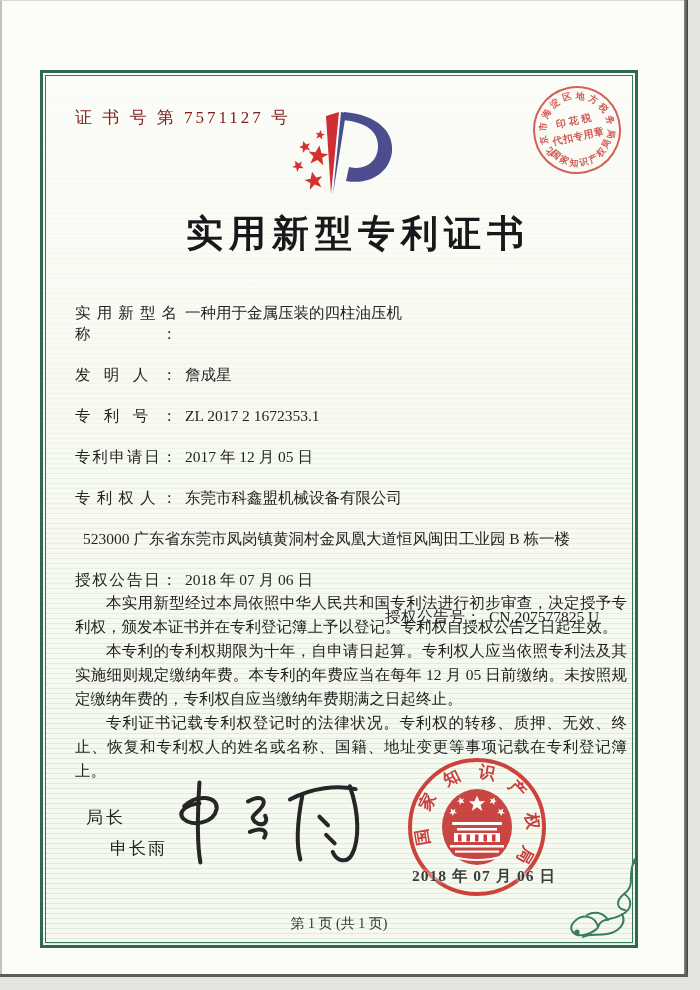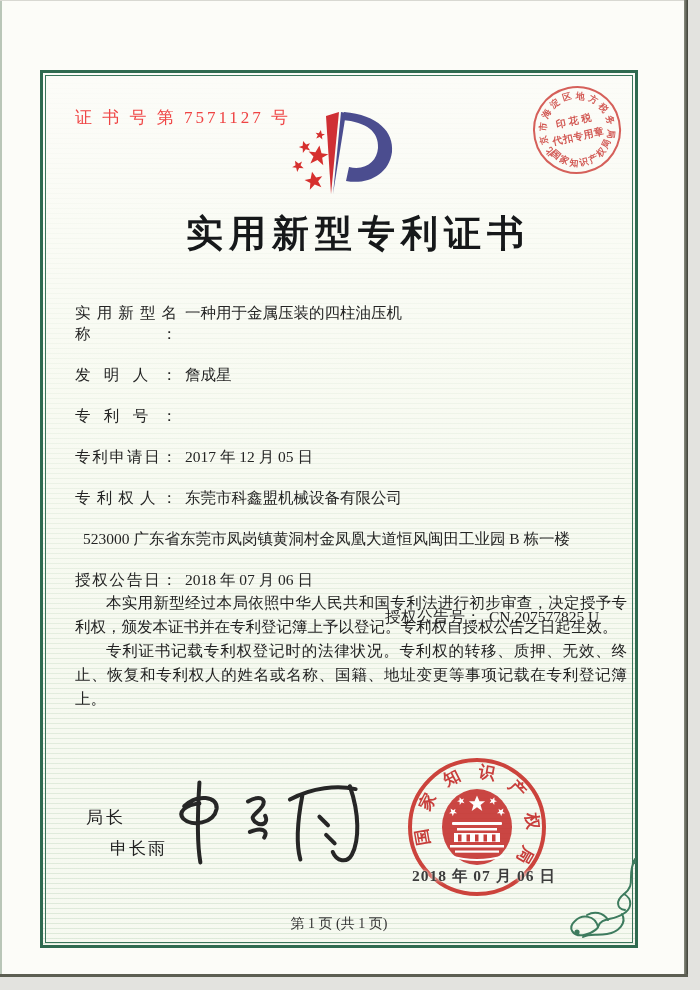--- a/index.html
+++ b/index.html
@@ -17,21 +17,21 @@
   
   .frame{position:absolute;left:40px;top:70px;width:598px;height:878px;box-sizing:border-box;
          border:3px solid #2f6a50;
          background:
            linear-gradient(180deg, rgba(252,252,248,.95) 0%, rgba(247,250,240,.72) 35%,
                            rgba(236,244,226,.38) 68%, rgba(226,239,214,.22) 100%),
            repeating-linear-gradient(180deg, rgba(118,166,124,.24) 0px, rgba(118,166,124,.24) 1px,
                            transparent 1px, transparent 5px);}
   .frame::before{content:"";position:absolute;inset:2px;border:1px solid #3a755b;pointer-events:none;}
 
-  .certno{position:absolute;left:75px;top:106px;font-size:17px;letter-spacing:3px;color:#ef4444;}
+  .certno{position:absolute;left:75px;top:106px;font-size:17px;letter-spacing:3px;color:#7f1d1d;}
   .logo{position:absolute;left:280px;top:102px;width:140px;height:110px;}
   .title{position:absolute;left:0;top:209px;width:700px;text-align:center;font-size:37px;
          font-weight:bold;letter-spacing:6px;color:#16181a;padding-left:8px;}
 
   .fields{position:absolute;left:75px;top:302px;width:556px;font-size:15.5px;line-height:21px;color:#242424;}
   .f-row{display:flex;margin-bottom:20px;}
   .f-label{width:102px;flex:0 0 102px;text-align:justify;text-align-last:justify;}
   .f-value{flex:1;margin-left:8px;}
   .grant-left{display:flex;width:310px;flex:0 0 310px;}
   .grant-right{display:flex;flex:1;margin-top:37px;}
@@ -97,20 +97,21 @@
     <div class="f-row">
       <span class="f-label">实用新型名称：</span>
       <span class="f-value">一种用于金属压装的四柱油压机</span>
     </div>
     <div class="f-row">
       <span class="f-label">发明人：</span>
       <span class="f-value">詹成星</span>
     </div>
     <div class="f-row">
       <span class="f-label">专利号：</span>
+      <span class="f-value">ZL 2017 2 1672353.1</span>
     </div>
     <div class="f-row">
       <span class="f-label">专利申请日：</span>
       <span class="f-value">2017 年 12 月 05 日</span>
     </div>
     <div class="f-row">
       <span class="f-label">专利权人：</span>
       <span class="f-value">东莞市科鑫盟机械设备有限公司</span>
     </div>
     <div class="f-row">
@@ -123,20 +124,21 @@
       </span>
       <span class="grant-right">
         <span class="f-label">授权公告号：</span>
         <span class="f-value">CN 207577825 U</span>
       </span>
     </div>
   </div>
 
   <div class="paras">
     <p>本实用新型经过本局依照中华人民共和国专利法进行初步审查，决定授予专利权，颁发本证书并在专利登记簿上予以登记。专利权自授权公告之日起生效。</p>
+    <p>本专利的专利权期限为十年，自申请日起算。专利权人应当依照专利法及其实施细则规定缴纳年费。本专利的年费应当在每年 12 月 05 日前缴纳。未按照规定缴纳年费的，专利权自应当缴纳年费期满之日起终止。</p>
     <p>专利证书记载专利权登记时的法律状况。专利权的转移、质押、无效、终止、恢复和专利权人的姓名或名称、国籍、地址变更等事项记载在专利登记簿上。</p>
   </div>
 
   <div class="director-title">局长</div>
   <div class="director-name">申长雨</div>
 
   <svg class="signature" viewBox="0 0 210 105" xmlns="http://www.w3.org/2000/svg">
     <g fill="none" stroke="#262626" stroke-width="4.2" stroke-linecap="round" stroke-linejoin="round">
       <path d="M33,12 C31,44 30,74 34,96"></path>
       <path d="M17,37 C30,24 53,26 51,40 C48,55 25,59 16,50 C10,43 19,35 33,34"></path>

